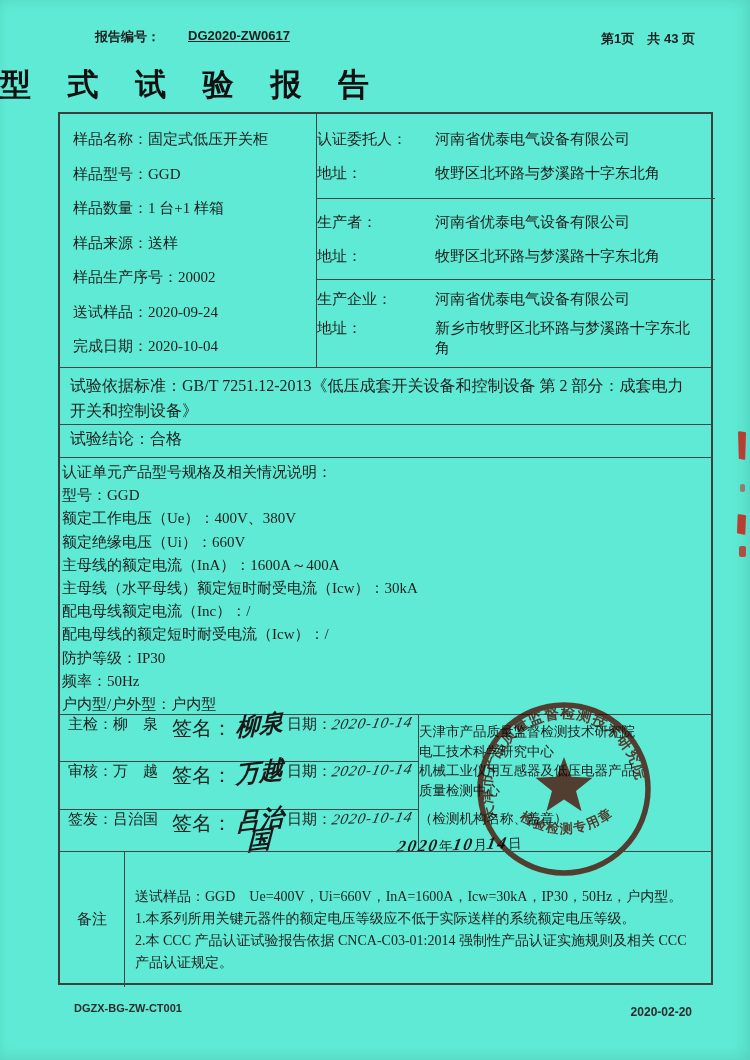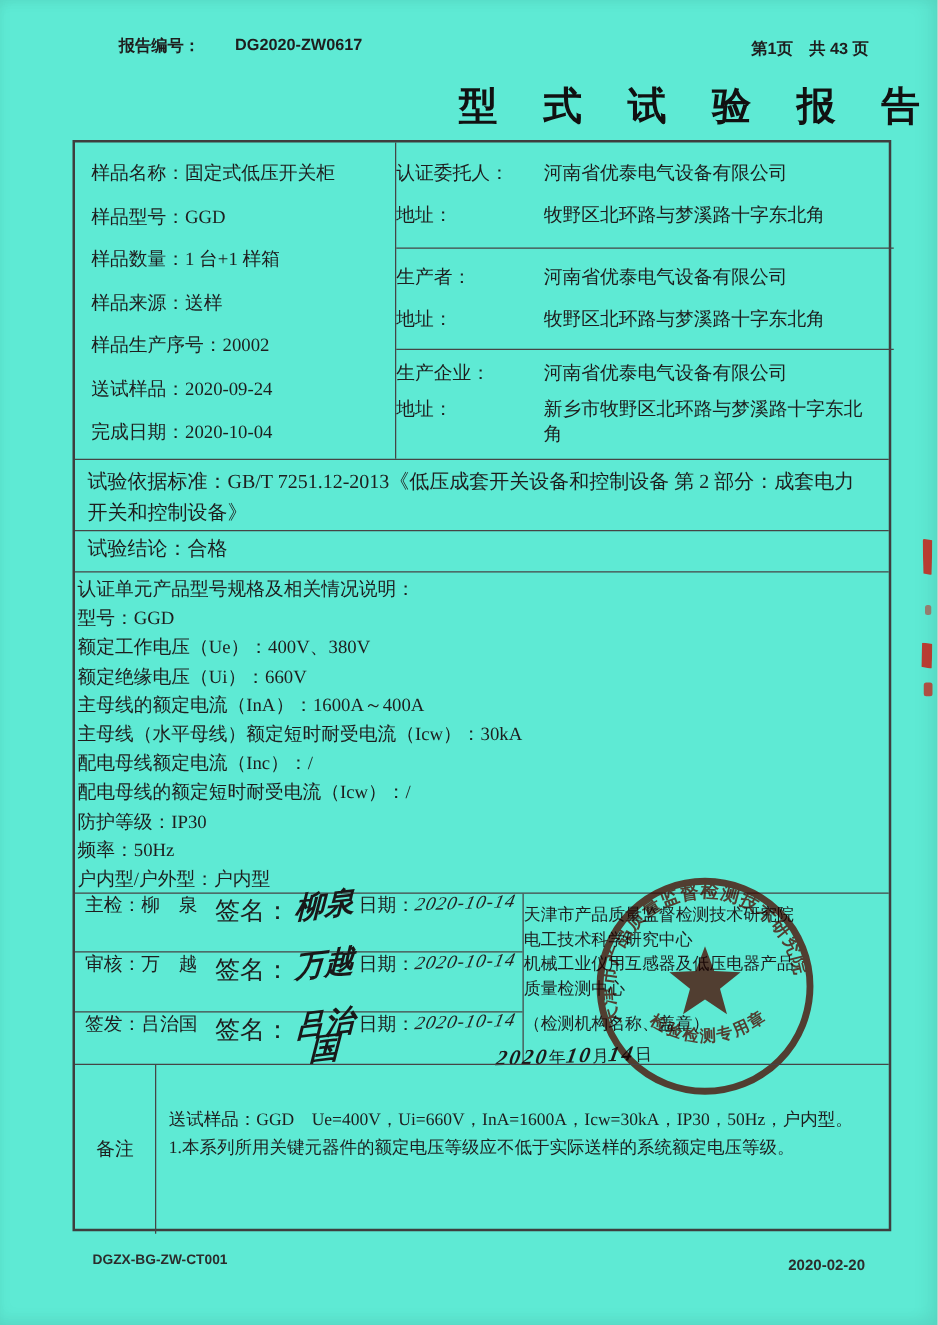--- a/index.html
+++ b/index.html
@@ -7,23 +7,23 @@
   .page {
     position:relative; width:750px; height:1060px; margin:0 auto;
     background:#5eead4;
     box-shadow: inset -8px 0 14px rgba(0,0,0,.05), inset 0 -6px 12px rgba(0,0,0,.04), inset 0 4px 8px rgba(0,0,0,.02);
     font-family:"Liberation Serif", serif;
     color:#1e1e1e;
     overflow:hidden;
   }
   
   .hdr-left { position:absolute; top:28px; left:95px; font-family:"Liberation Sans", sans-serif; font-weight:bold; font-size:13px; display:flex; }
-  .hdr-left .val { margin-left:28px; }
+  .hdr-left .val { margin-left:28px;text-decoration:underline; }
   .hdr-right { position:absolute; top:30px; right:55px; font-family:"Liberation Sans", sans-serif; font-weight:bold; font-size:13px; }
-  .doc-title { position:absolute; top:64px; left:0; width:100%; text-align:right;
+  .doc-title { position:absolute; top:64px; left:0; width:100%; text-align:left;
     font-family:"Liberation Sans", sans-serif; font-weight:bold; font-size:31px; letter-spacing:14px; color:#111; }
   
   .tbl { position:absolute; left:58px; top:112px; width:655px; height:873px; border:2px solid #3e3e3e; }
   .row { position:absolute; left:0; width:100%; border-top:1.5px solid #454545; }
   
   .secA { position:absolute; top:0; left:0; width:100%; height:253px; }
   .secA-left { position:absolute; top:0; left:0; width:257px; height:253px; border-right:1.5px solid #454545;
     padding:8px 6px 0 13px; font-size:15px; line-height:34.5px; white-space:nowrap; }
   .secA-right { position:absolute; top:0; left:257px; width:398px; height:253px; }
   .prow { position:absolute; left:0; width:100%; display:flex; flex-direction:column; justify-content:space-evenly; }
@@ -205,20 +205,21 @@
           </text>
         </svg>
       </div>
     </div>
 
     <div class="row secF">
       <div class="remark-label">备注</div>
       <div class="remark-body">
         <div>送试样品：GGD　Ue=400V，Ui=660V，InA=1600A，Icw=30kA，IP30，50Hz，户内型。</div>
         <div>1.本系列所用关键元器件的额定电压等级应不低于实际送样的系统额定电压等级。</div>
+        <div>2.本 CCC 产品认证试验报告依据 CNCA-C03-01:2014 强制性产品认证实施规则及相关 CCC 产品认证规定。</div>
       </div>
     </div>
 
   </div>
 
   <div class="ftr-left">DGZX-BG-ZW-CT001</div>
   <div class="ftr-right">2020-02-20</div>
 
   <div class="edge-mark em1"></div>
   <div class="edge-mark em2"></div>

